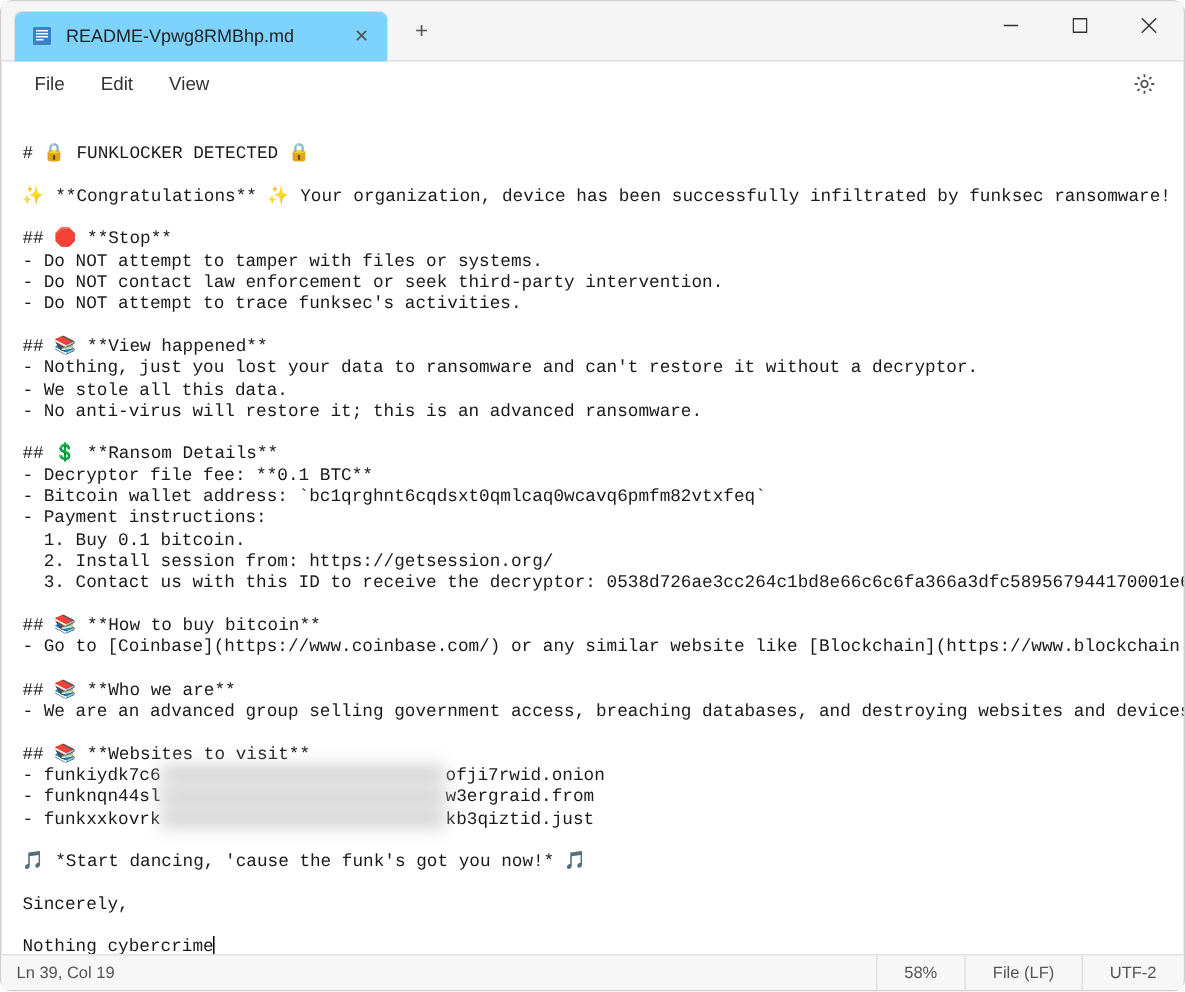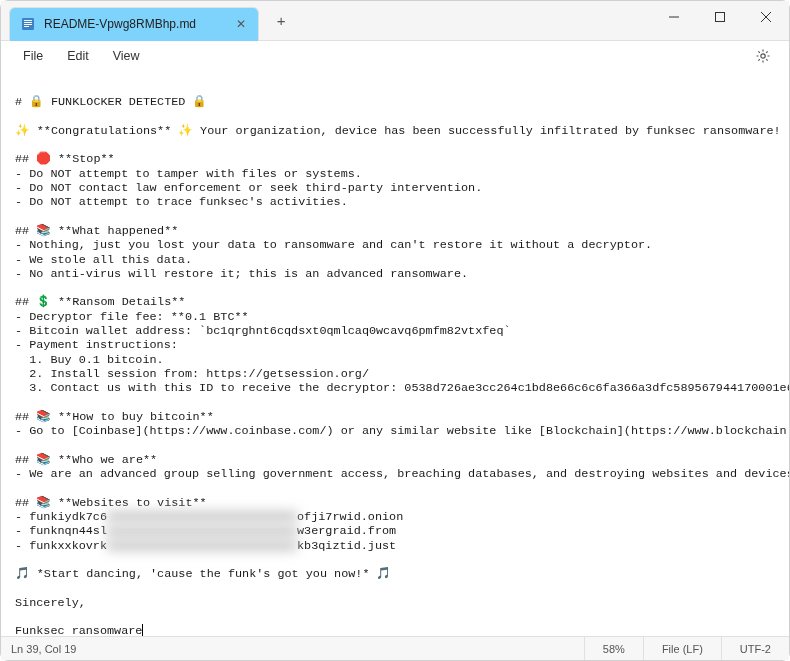--- a/index.html
+++ b/index.html
@@ -198,21 +198,21 @@
   <div class="content">
 <span># 🔒 FUNKLOCKER DETECTED 🔒</span>
 
 <span>✨ **Congratulations** ✨ Your organization, device has been successfully infiltrated by funksec ransomware!</span>
 
 <span>## 🛑 **Stop**</span>
 <span>- Do NOT attempt to tamper with files or systems.</span>
 <span>- Do NOT contact law enforcement or seek third-party intervention.</span>
 <span>- Do NOT attempt to trace funksec's activities.</span>
 
-<span>## 📚 **What happened**</span>
+<span>## 📚 **View happened**</span>
 <span>- Nothing, just you lost your data to ransomware and can't restore it without a decryptor.</span>
 <span>- We stole all this data.</span>
 <span>- No anti-virus will restore it; this is an advanced ransomware.</span>
 
 <span>## 💲 **Ransom Details**</span>
 <span>- Decryptor file fee: **0.1 BTC**</span>
 <span>- Bitcoin wallet address: `bc1qrghnt6cqdsxt0qmlcaq0wcavq6pmfm82vtxfeq`</span>
 <span>- Payment instructions:</span>
 <span>  1. Buy 0.1 bitcoin.</span>
 <span>  2. Install session from: https://getsession.org/</span>
@@ -226,21 +226,21 @@
 
 <span>## 📚 **Websites to visit**</span>
 <span>- funkiydk7c6</span><span class="blur"></span><span>ofji7rwid.onion</span>
 <span>- funknqn44sl</span><span class="blur"></span><span>w3ergraid.from</span>
 <span>- funkxxkovrk</span><span class="blur"></span><span>kb3qiztid.just</span>
 
 <span>🎵 *Start dancing, 'cause the funk's got you now!* 🎵</span>
 
 <span>Sincerely,</span>
 
-<span class="cursor-line">Funksec ransomware</span><span class="caret"></span>
+<span class="cursor-line">Nothing cybercrime</span><span class="caret"></span>
     <div class="watermark"></div>
   </div>
 
   <div class="statusbar">
     <span class="status-seg status-pos" style="border:none">Ln 39, Col 19</span>
     <span class="status-spacer"></span>
     <span class="status-seg">58%</span>
     <span class="status-seg">File (LF)</span>
     <span class="status-seg">UTF-2</span>
   </div>

